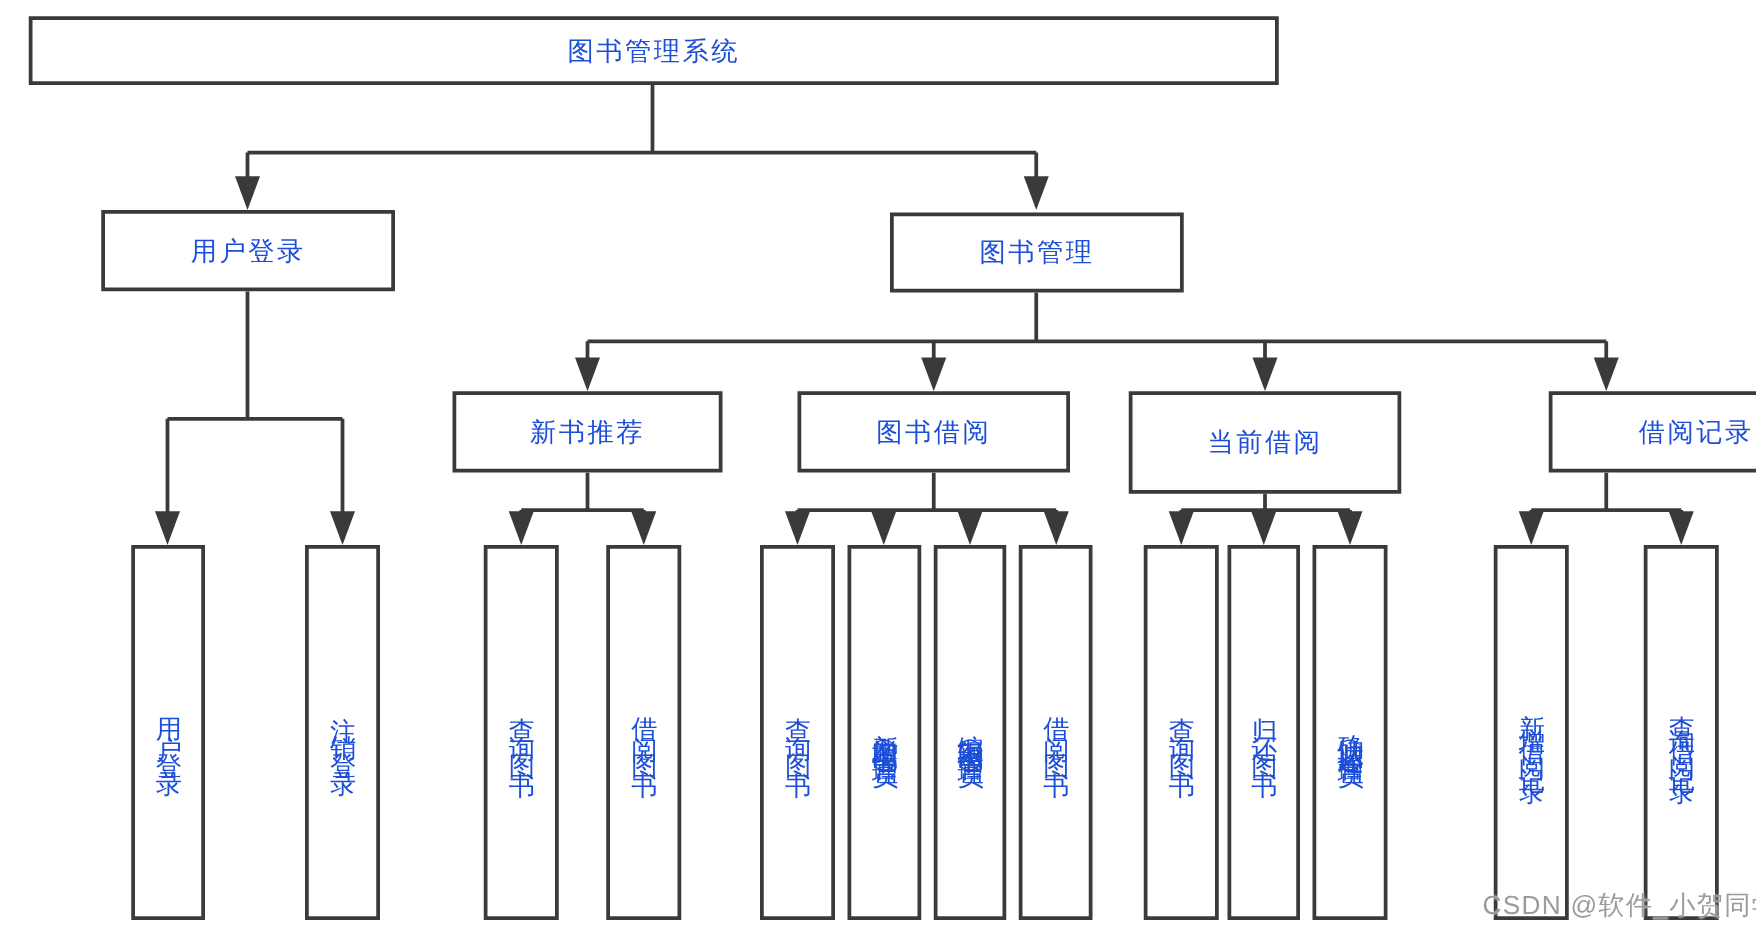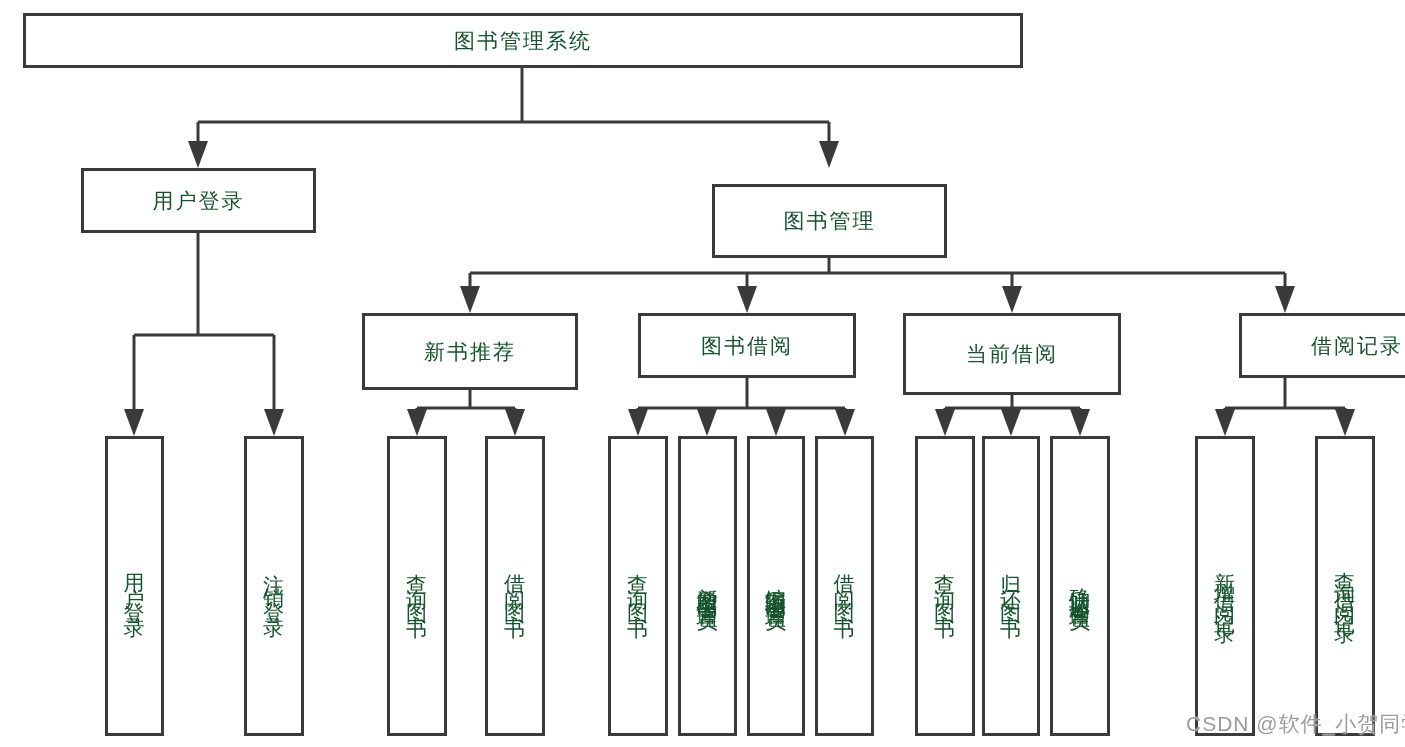--- a/index.html
+++ b/index.html
@@ -19,21 +19,21 @@
     position: absolute;
     left: 0; top: 0;
     width: 1405px;
     height: 747px;
   }
   .node {
     position: absolute;
     box-sizing: border-box;
     background: #ffffff;
     border: 3px solid #3a3a3a;
-    color: #14532d;
+    color: #1d4ed8;
     display: flex;
     align-items: center;
     justify-content: center;
     font-size: 21px;
     letter-spacing: 2px;
     text-align: center;
   }
   .vnode {
     writing-mode: vertical-rl;
     text-orientation: mixed;
@@ -127,23 +127,23 @@
       <polygon points="1080,436 1070,409 1090,409"></polygon>
 
       <polygon points="1225,436 1215,409 1235,409"></polygon>
       <polygon points="1345,436 1335,409 1355,409"></polygon>
     </g>
   </svg>
 
   <div class="node" style="left:23px; top:13px; width:1000px; height:55px;">图书管理系统</div>
 
   <div class="node" style="left:81px; top:168px; width:235px; height:65px;">用户登录</div>
-  <div class="node" style="left:712px; top:184px; width:235px; height:74px;">图书管理</div>
+  <div class="node" style="left:712px; top:170px; width:235px; height:64px;">图书管理</div>
 
-  <div class="node" style="left:362px; top:313px; width:216px; height:77px;">新书推荐</div>
+  <div class="node" style="left:362px; top:313px; width:216px; height:65px;">新书推荐</div>
   <div class="node" style="left:638px; top:313px; width:218px; height:65px;text-align:center;">图书借阅</div>
   <div class="node" style="left:903px; top:313px; width:218px; height:82px;">当前借阅</div>
   <div class="node" style="left:1239px; top:313px; width:236px; height:65px;">借阅记录</div>
 
   <div class="node vnode" style="left:105px; top:436px; width:59px; height:300px;">用户登录</div>
   <div class="node vnode" style="left:244px; top:436px; width:60px; height:300px;">注销登录</div>
 
   <div class="node vnode" style="left:387px; top:436px; width:60px; height:300px;">查询图书</div>
   <div class="node vnode" style="left:485px; top:436px; width:60px; height:300px;">借阅图书</div>
 

